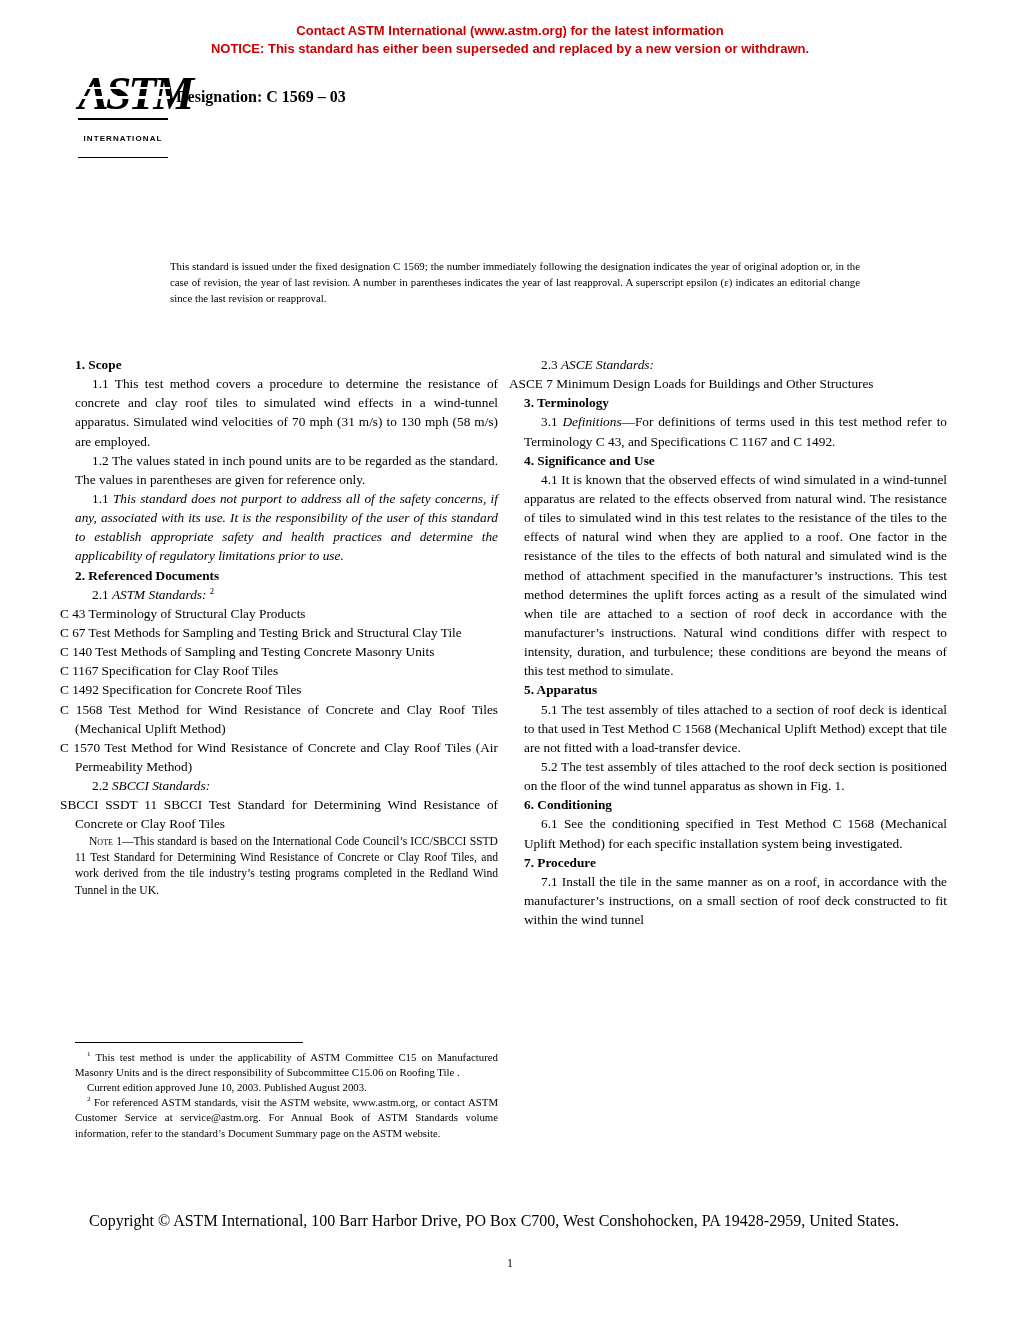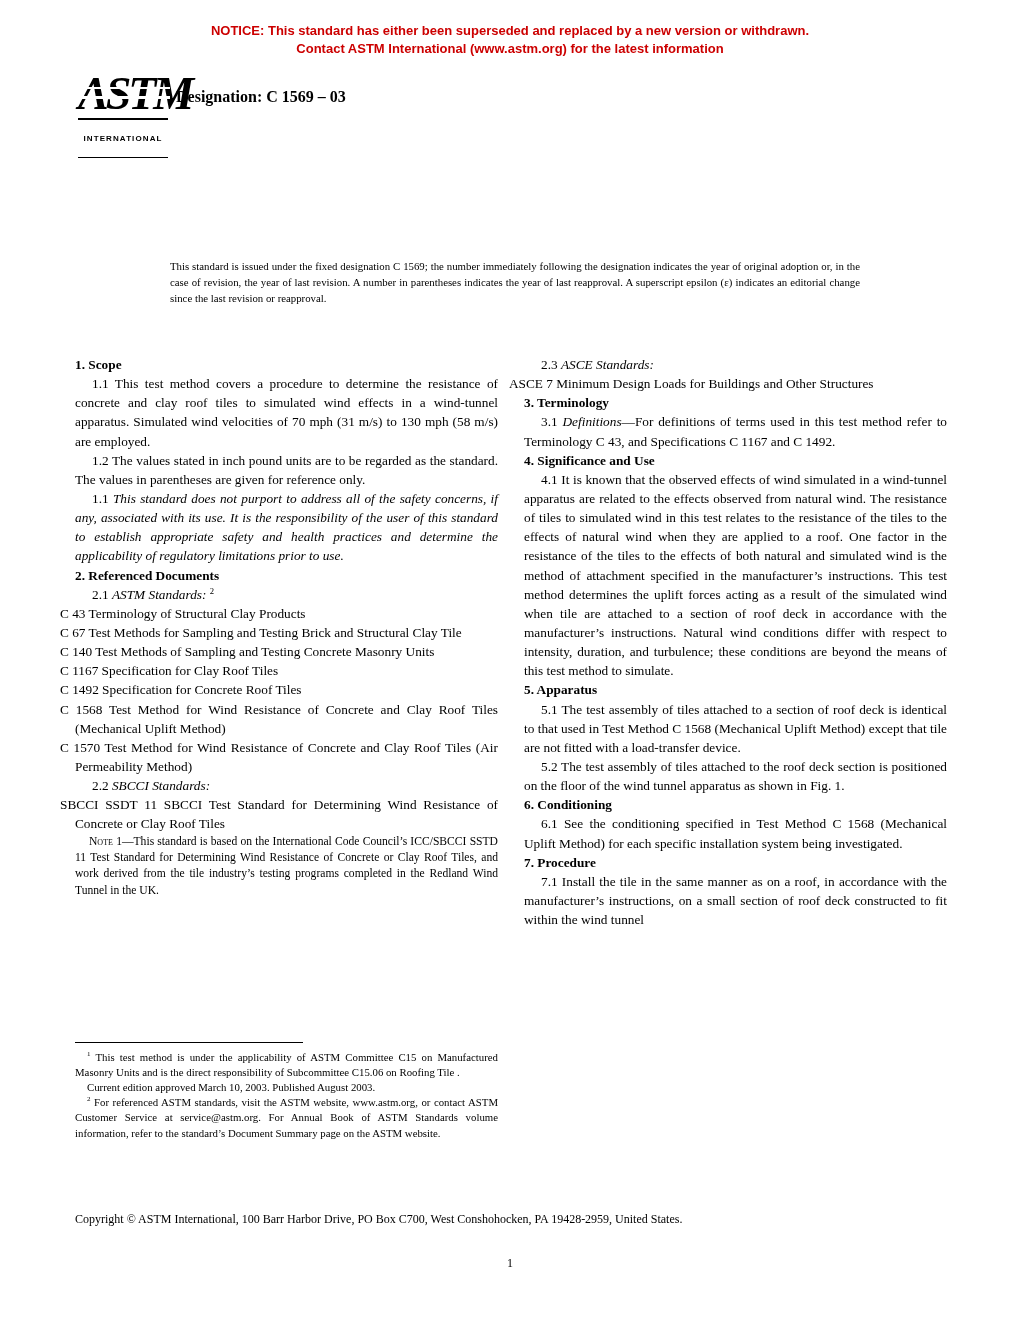--- a/index.html
+++ b/index.html
@@ -73,36 +73,36 @@
 
   
   .footnotes {
     position:absolute; left:75px; top:1042px; width:423px;
     font-size:10.8px; line-height:1.4; text-align:justify;
   }
   .fn-rule { width:228px; border-top:1px solid #000; margin-bottom:7px; }
   .fn { margin:0; text-indent:12px; }
 
   .footer {
-    position:absolute; left:75px; top:1212px; width:872px;
-    font-size:12px;
+    position:absolute; left:89px; top:1212px; width:872px;
+    font-size:16px;
   }
   .pageno {
     position:absolute; top:1256px; left:0; right:0;
     text-align:center; font-size:12px;
   }
 </style>
 </head>
 <body>
 
 <div class="page">
 
   <div class="notice">
+    <div>Contact ASTM International (www.astm.org) for the latest information</div>
     <div>NOTICE: This standard has either been superseded and replaced by a new version or withdrawn.</div>
-    <div>Contact ASTM International (www.astm.org) for the latest information</div>
   </div>
 
   <div class="logo">
     <div class="logo-astm">ASTM</div>
     <div class="logo-sub">INTERNATIONAL</div>
   </div>
 
   <div class="designation">Designation: C 1569 – 03</div>
 
 
@@ -148,20 +148,20 @@
     <p class="sec">6. Conditioning</p>
     <p class="para">6.1 See the conditioning specified in Test Method C 1568 (Mechanical Uplift Method) for each specific installation system being investigated.</p>
 
     <p class="sec">7. Procedure</p>
     <p class="para">7.1 Install the tile in the same manner as on a roof, in accordance with the manufacturer’s instructions, on a small section of roof deck constructed to fit within the wind tunnel</p>
   </div>
 
   <div class="footnotes">
     <div class="fn-rule"></div>
     <p class="fn"><sup>1</sup> <span>This test method is under the applicability of ASTM Committee C15 on Manufactured Masonry Units and is the direct responsibility of Subcommittee C15.06 on Roofing Tile .</span></p>
-    <p class="fn">Current edition approved March 10, 2003. Published August 2003.</p>
+    <p class="fn">Current edition approved June 10, 2003. Published August 2003.</p>
     <p class="fn"><sup>2</sup> <span>For referenced ASTM standards, visit the ASTM website, www.astm.org, or contact ASTM Customer Service at service@astm.org. For Annual Book of ASTM Standards volume information, refer to the standard’s Document Summary page on the ASTM website.</span></p>
   </div>
 
   <div class="footer">Copyright © ASTM International, 100 Barr Harbor Drive, PO Box C700, West Conshohocken, PA 19428-2959, United States.</div>
   <div class="pageno">1</div>
 
 </div>
 
 </body></html>

